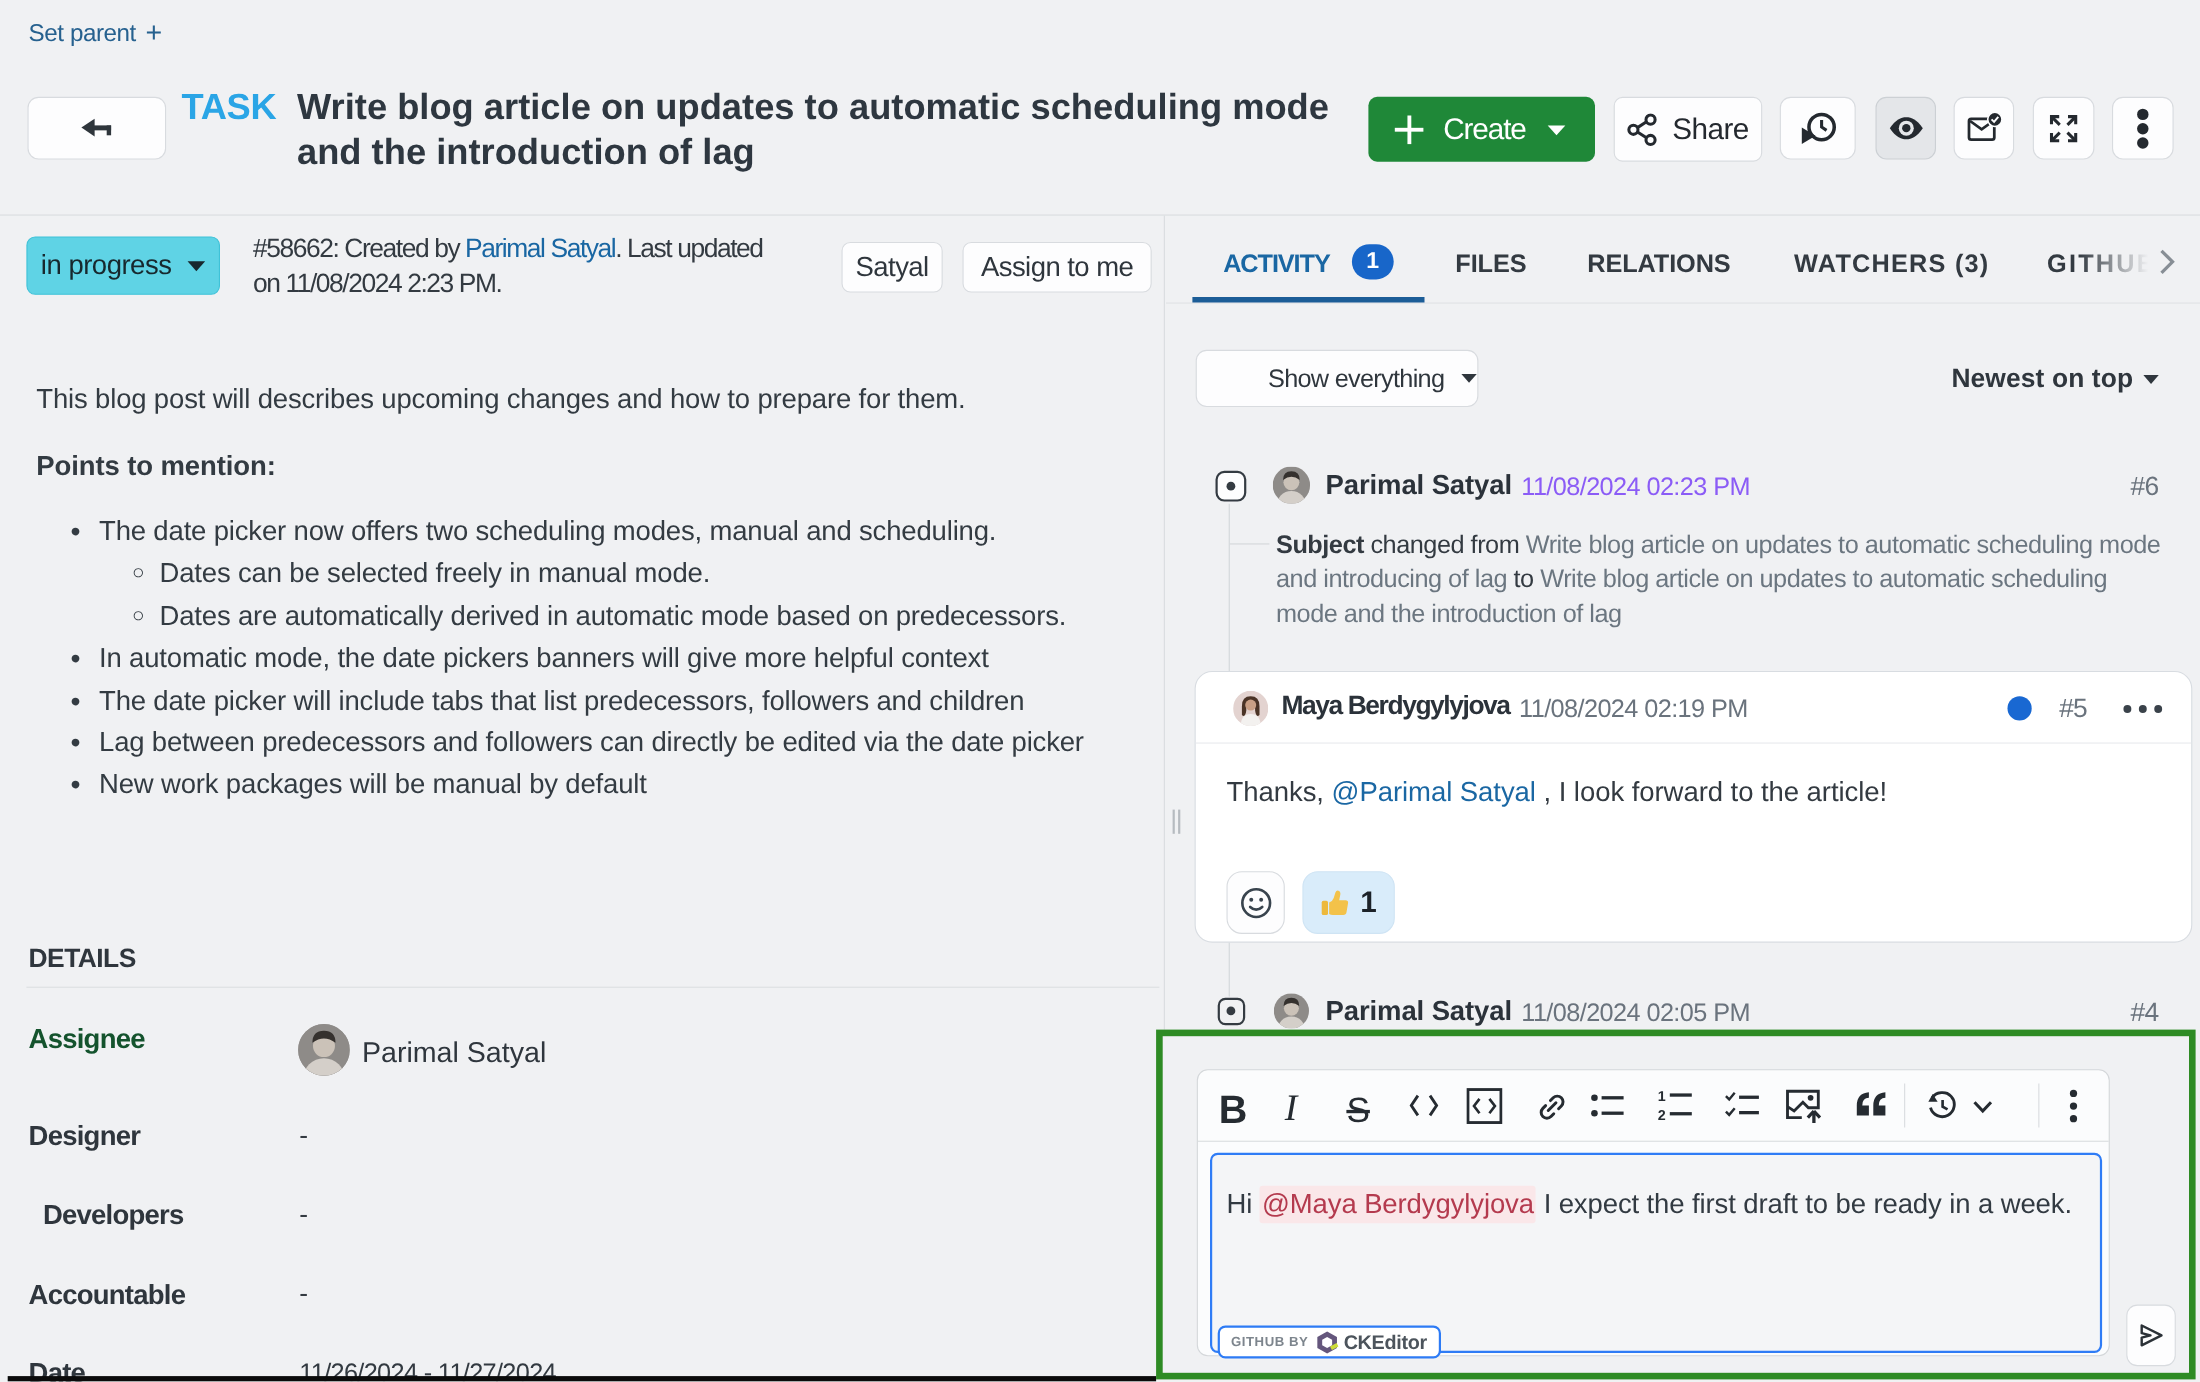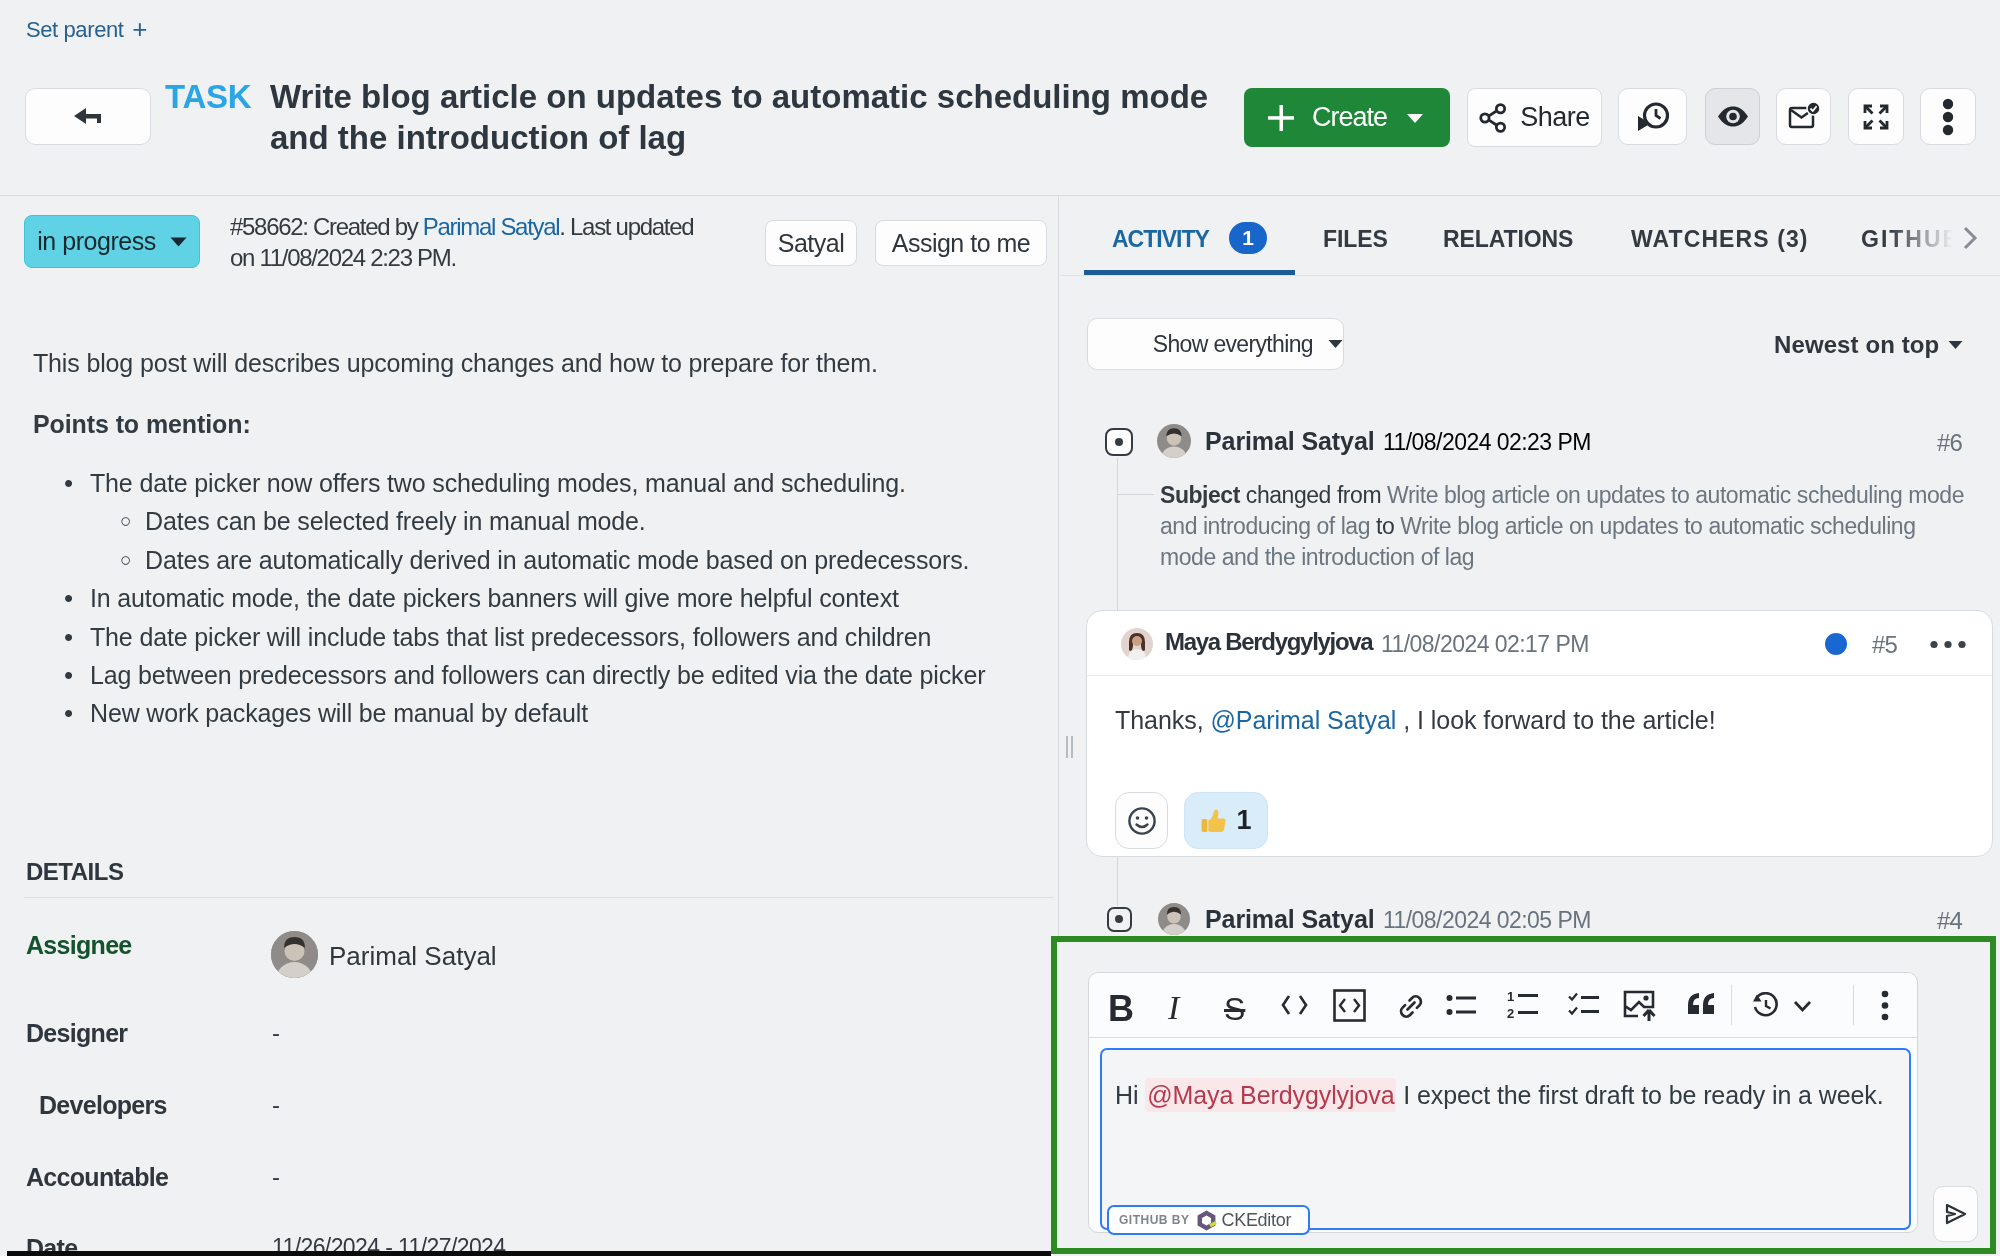--- a/index.html
+++ b/index.html
@@ -179,41 +179,41 @@
 <div class="abs" style="left:1115px; top:438px; width:8px; height:8px; border-radius:50%; background:#343b42;"></div>
 <div class="abs" style="left:1157px; top:424px; width:34px; height:34px; border-radius:50%; overflow:hidden;">
   <svg width="34" height="34" viewBox="0 0 47 47">
     <rect width="47" height="47" fill="#8e8b88"></rect>
     <circle cx="23.5" cy="50" r="19" fill="#d4cfc9"></circle>
     <circle cx="23.5" cy="20" r="10" fill="#cbc2b8"></circle>
     <path d="M13 17 q10.5 -8 21 0 q0 -11 -10.5 -11 q-10.5 0 -10.5 11" fill="#35312e"></path>
   </svg>
 </div>
 <div class="abs" style="left:1205px; top:427px; font-size:25px; font-weight:bold; letter-spacing:-0.1px; color:#2b323a;">Parimal Satyal</div>
-<div class="abs" style="left:1383px; top:429px; font-size:23px; letter-spacing:-0.55px; color:#000000;">11/08/2024 02:23 PM</div>
+<div class="abs" style="left:1383px; top:429px; font-size:23px; letter-spacing:-0.55px; color:#8b5cf6;">11/08/2024 02:23 PM</div>
 <div class="abs" style="left:1862px; top:429px; width:100px; text-align:right; font-size:24px; letter-spacing:-0.8px; color:#6a737d;">#6</div>
 
 <div class="abs" style="left:1117px; top:458px; width:1px; height:152px; background:#d3d6da;"></div>
 <div class="abs" style="left:1118px; top:494px; width:36px; height:1px; background:#d3d6da;"></div>
 
 <div class="abs" style="left:1160px; top:480px; font-size:23px; letter-spacing:-0.45px; line-height:31px; color:#6b7680; white-space:nowrap;">
   <span style="color:#333a41;text-align:center;"><b>Subject</b> changed from</span> Write blog article on updates to automatic scheduling mode<br>and introducing of lag <span style="color:#333a41;">to</span> Write blog article on updates to automatic scheduling<br>mode and the introduction of lag
 </div>
 
 <div class="abs" style="left:1086px; top:610px; width:907px; height:247px; background:#fff; border:1px solid #d8dce1; border-radius:16px;"></div>
 <div class="abs" style="left:1121px; top:628px; width:32px; height:32px; border-radius:50%; overflow:hidden;">
   <svg width="32" height="32" viewBox="0 0 32 32">
     <rect width="32" height="32" fill="#e3d3d0"></rect>
     <path d="M7 32 q0 -11 9 -11 q9 0 9 11 Z" fill="#f3f1ef"></path>
     <path d="M8 14 q0 -9 8 -9 q8 0 8 9 l0 8 q-3 3 -4 -4 l0 -3 q-4 2 -8 0 l0 3 q-1 7 -4 4 Z" fill="#4a3326"></path>
     <circle cx="16" cy="13" r="5" fill="#c99f85"></circle>
   </svg>
 </div>
 <div class="abs" style="left:1165px; top:628px; font-size:24px; font-weight:bold; letter-spacing:-1.3px; color:#2b323a;">Maya Berdygylyjova</div>
-<div class="abs" style="left:1381px; top:631px; font-size:23px; letter-spacing:-0.55px; color:#6a737d;">11/08/2024 02:17 PM</div>
+<div class="abs" style="left:1381px; top:631px; font-size:23px; letter-spacing:-0.55px; color:#6a737d;">11/08/2024 02:19 PM</div>
 <div class="abs" style="left:1825px; top:633px; width:22px; height:22px; border-radius:50%; background:#1968d2;"></div>
 <div class="abs" style="left:1872px; top:631px; font-size:24px; letter-spacing:-0.8px; color:#6a737d;">#5</div>
 <div class="abs" style="left:1929px; top:640px;">
   <svg width="38" height="9" viewBox="0 0 38 9">
       <circle cx="5" cy="4.5" r="3.6" fill="#3a424a"></circle>
       <circle cx="19" cy="4.5" r="3.6" fill="#3a424a"></circle>
       <circle cx="33" cy="4.5" r="3.6" fill="#3a424a"></circle>
     </svg>
 </div>
 <div class="abs" style="left:1087px; top:675px; width:905px; height:1px; background:#e8eaed;"></div>
@@ -343,20 +343,20 @@
 <div class="abs" style="left:1100px; top:1048px; width:811px; height:182px; background:#f4f5f7; border:2px solid #2f7cf6; border-radius:7px;"></div>
 <div class="abs" style="left:1115px; top:1081px; font-size:25px; letter-spacing:-0.1px; color:#323a42;">Hi <span style="background:#fae7e9; color:#b43a4e; padding:3px 2px; border-radius:3px;">@Maya Berdygylyjova</span> I expect the first draft to be ready in a week.</div>
 
 <div class="abs" style="left:1107px; top:1205px; width:203px; height:30px; background:#fff; border:2px solid #2d7bf5; border-radius:7px; display:flex; align-items:center; white-space:nowrap;">
   <span style="font-size:12px; font-weight:bold; color:#7d858d; letter-spacing:0.5px; margin-left:10px; flex-shrink:0;">GITHUB BY</span>
   <svg width="21" height="21" viewBox="0 0 20 20" style="margin-left:6px; flex-shrink:0;">
     <polygon points="10,0.5 18.5,5.3 18.5,14.7 10,19.5 1.5,14.7 1.5,5.3" fill="#64567c"></polygon>
     <polygon points="10,5.2 14.3,7.6 14.3,12.4 10,14.8 5.7,12.4 5.7,7.6" fill="#ffffff"></polygon>
     <rect x="12.5" y="13.5" width="6.5" height="3.4" fill="#cddc39" transform="rotate(-28 12.5 13.5)"></rect>
   </svg>
-  <span style="font-size:18px; font-weight:normal; color:#4c545c; margin-left:5px; letter-spacing:-0.3px; flex-shrink:0;">CKEditor</span>
+  <span style="font-size:18px; font-weight:bold; color:#4c545c; margin-left:5px; letter-spacing:-0.3px; flex-shrink:0;">CKEditor</span>
 </div>
 
 <div class="abs btn" style="left:1933px; top:1186px; width:45px; height:56px;">
   <svg width="26" height="26" viewBox="0 0 26 26">
     <path d="M4 4 L22 13 L4 22 L4 15 L12 13 L4 11 Z" fill="none" stroke="#2b3137" stroke-width="2.2" stroke-linejoin="round"></path>
   </svg>
 </div>
 
 </body></html>

